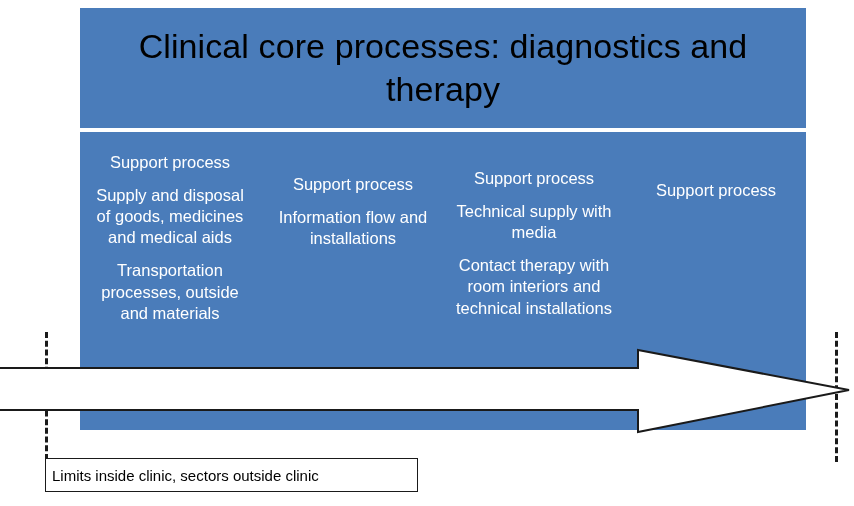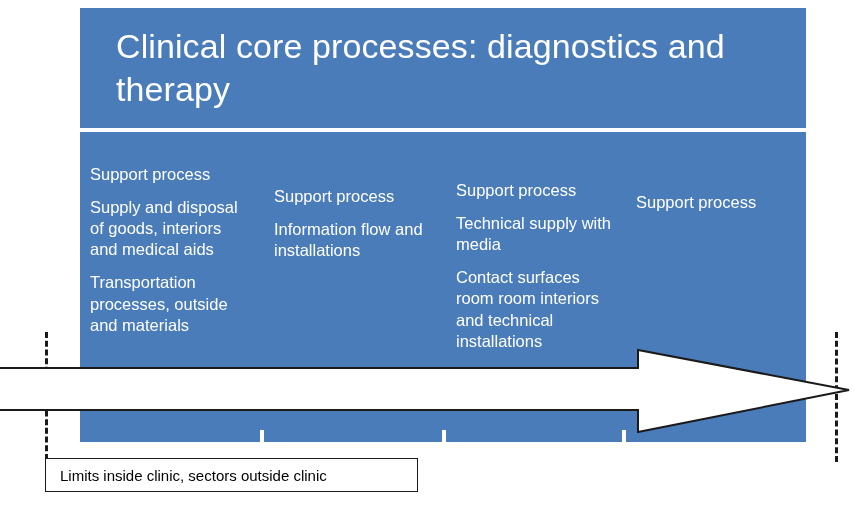--- a/index.html
+++ b/index.html
@@ -41,25 +41,25 @@
     width: 726px;
     height: 120px;
     background: #4a7cba;
     display: flex;
     align-items: center;
     justify-content: center;
     box-sizing: border-box;
     padding: 0 36px;
   }
   .header-title {
-    color: #ffffff;
+    color: #000000;
     font-size: 34px;
     line-height: 1.26;
     font-weight: 400;
-    text-align: left;
+    text-align: center;
     letter-spacing: 0.1px;
   }
 
   
   .header-rule {
     position: absolute;
     left: 80px;
     top: 128px;
     width: 726px;
     height: 4px;
@@ -75,22 +75,21 @@
     height: 298px;
   }
   .col {
     position: absolute;
     top: 0;
     height: 298px;
     background: #4a7cba;
     box-sizing: border-box;
     padding: 8px 10px 0 10px;
     color: #ffffff;
-    text-align: left;
-    margin-top: 12px;
+    text-align: center;
   }
   .col-0 { left: 0px;   width: 180px; }
   .col-1 { left: 184px; width: 178px; }
   .col-2 { left: 366px; width: 176px; }
   .col-3 { left: 546px; width: 180px; }
 
   .col p {
     margin: 0 0 12px 0;
     font-size: 16.5px;
     line-height: 1.28;
@@ -137,21 +136,21 @@
     position: absolute;
     left: 45px;
     top: 458px;
     width: 373px;
     height: 34px;
     background: #ffffff;
     border: 1.5px solid #1a1a1a;
     box-sizing: border-box;
     display: flex;
     align-items: center;
-    padding-left: 14px;
+    padding-left: 6px;
   }
   .caption-text {
     font-size: 15px;
     color: #000000;
     line-height: 1;
     white-space: nowrap;
   }
 </style>
 </head>
 <body>
@@ -163,37 +162,37 @@
   <div class="header-band">
     <div class="header-title">Clinical core processes: diagnostics and therapy</div>
   </div>
   <div class="header-rule"></div>
 
   <div class="columns">
 
     <div class="col col-0">
       <div class="col-inner">
         <p>Support process</p>
-        <p>Supply and disposal of goods, interiors and medical aids</p>
+        <p>Supply and disposal of goods, medicines and medical aids</p>
         <p>Transportation processes, outside and materials</p>
       </div>
     </div>
 
     <div class="col col-1">
       <div class="col-inner">
         <p>Support process</p>
         <p>Information flow and installations</p>
       </div>
     </div>
 
     <div class="col col-2">
       <div class="col-inner">
         <p>Support process</p>
         <p>Technical supply with media</p>
-        <p>Contact surfaces room room interiors and technical installations</p>
+        <p>Contact therapy with room interiors and technical installations</p>
       </div>
     </div>
 
     <div class="col col-3">
       <div class="col-inner">
         <p>Support process</p>
       </div>
     </div>
 
   </div>

